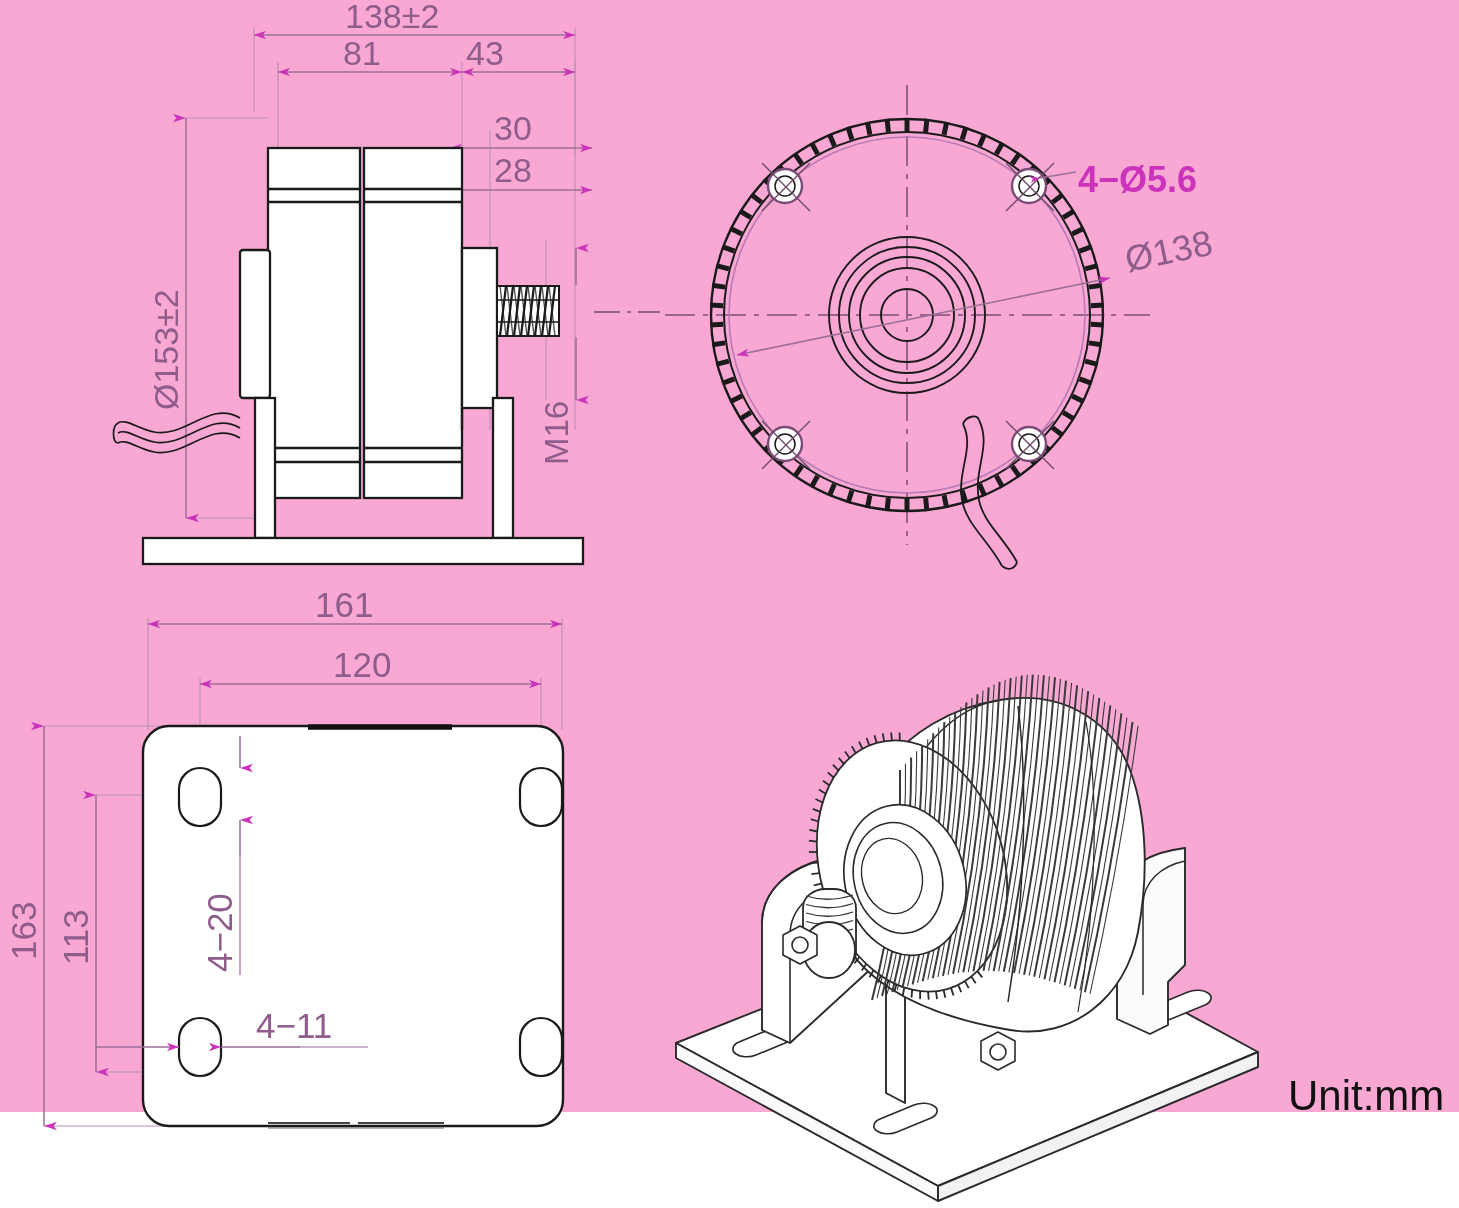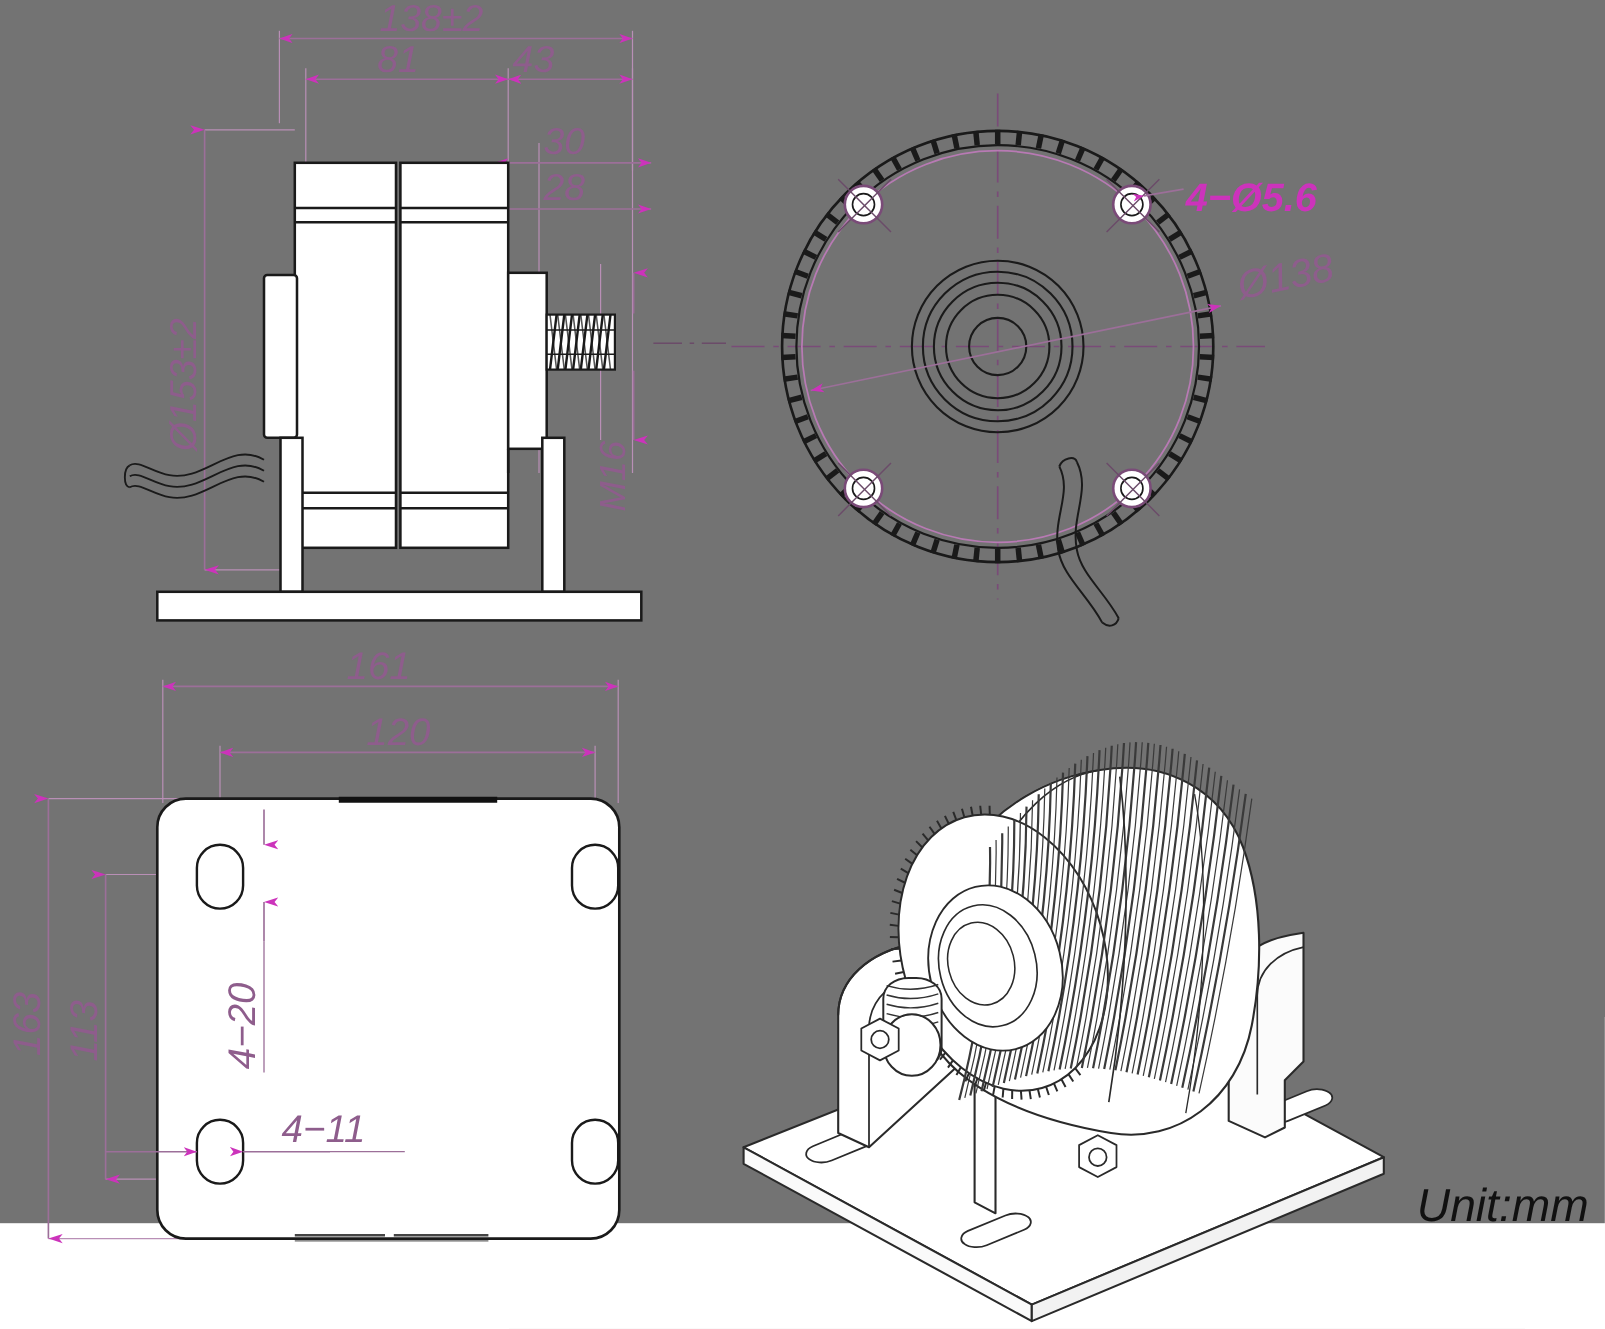--- a/index.html
+++ b/index.html
@@ -1,17 +1,17 @@
 <!DOCTYPE html>
 <html><head>
 <meta charset="utf-8">
 <style>
   html,body{margin:0;padding:0;background:#ffffff;}
   body{width:1459px;height:1208px;font-family:"Liberation Sans",sans-serif;overflow:hidden;}
-  #stage{position:relative;width:1459px;height:1112px;background:#737373;font-style:italic;}
+  #stage{position:relative;width:1459px;height:1112px;background:#f9a8d4;}
   svg{display:block;}
   .dimtxt{font-family:"Liberation Sans",sans-serif;}
 </style>
 </head>
 <body>
 
 <div id="stage">
 
 <svg width="1459" height="1208" viewBox="0 0 1459 1208">
   <defs>

